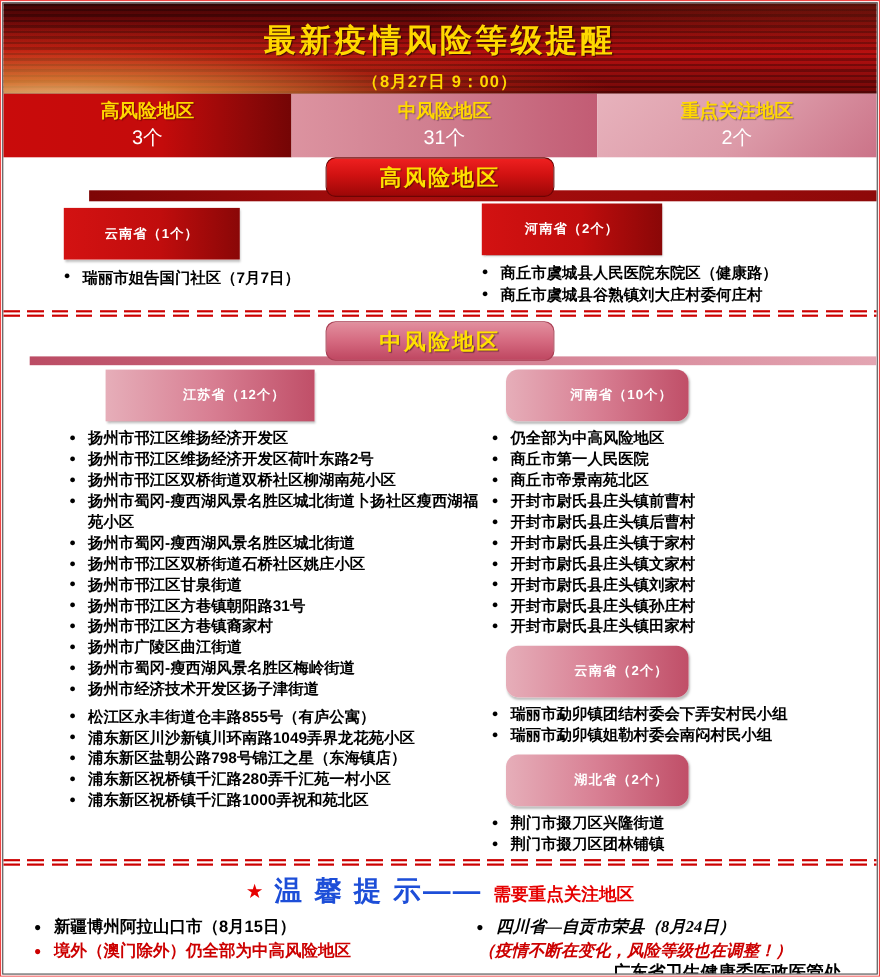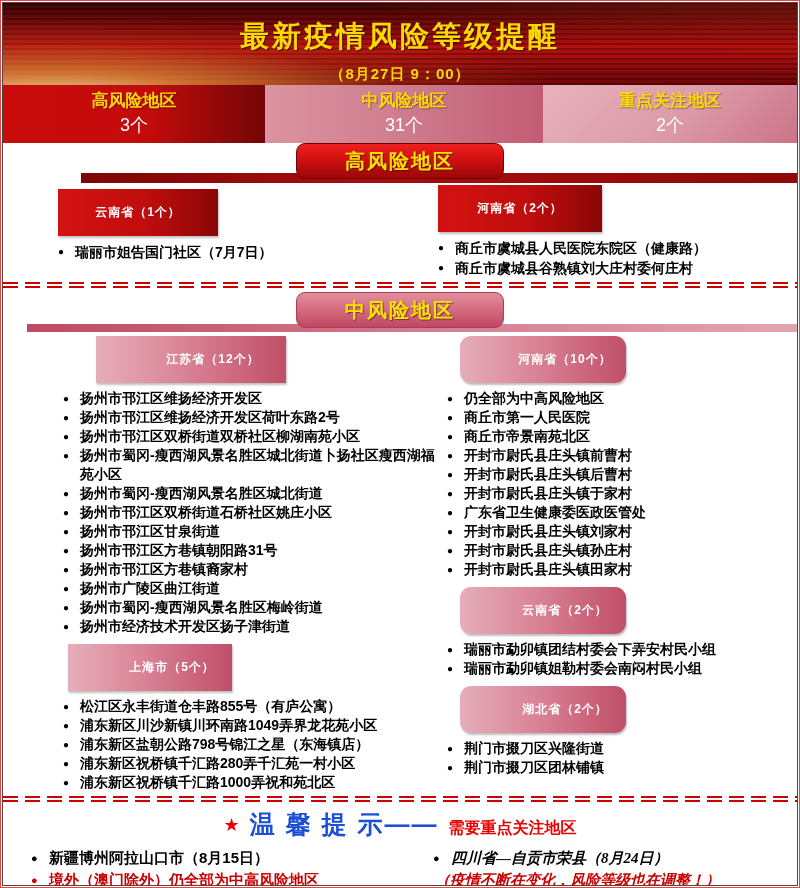--- a/index.html
+++ b/index.html
@@ -251,21 +251,20 @@
                 <span class="bullet">●</span>
                 <span class="item-text">扬州市蜀冈-瘦西湖风景名胜区梅岭街道</span>
               </li>
               <li>
                 <span class="bullet">●</span>
                 <span class="item-text">扬州市经济技术开发区扬子津街道</span>
               </li>
             </ul>
         </div>
         <div>
-          <div class="plabel pink shanghai">上海市（5个）</div>
           <ul class="items">
               <li>
                 <span class="bullet">●</span>
                 <span class="item-text">松江区永丰街道仓丰路855号（有庐公寓）</span>
               </li>
               <li>
                 <span class="bullet">●</span>
                 <span class="item-text">浦东新区川沙新镇川环南路1049弄界龙花苑小区</span>
               </li>
               <li>
@@ -306,21 +305,21 @@
               <li>
                 <span class="bullet">●</span>
                 <span class="item-text">开封市尉氏县庄头镇后曹村</span>
               </li>
               <li>
                 <span class="bullet">●</span>
                 <span class="item-text">开封市尉氏县庄头镇于家村</span>
               </li>
               <li>
                 <span class="bullet">●</span>
-                <span class="item-text">广东省卫生健康委医政医管处</span>
+                <span class="item-text">开封市尉氏县庄头镇文家村</span>
               </li>
               <li>
                 <span class="bullet">●</span>
                 <span class="item-text">开封市尉氏县庄头镇刘家村</span>
               </li>
               <li>
                 <span class="bullet">●</span>
                 <span class="item-text">开封市尉氏县庄头镇孙庄村</span>
               </li>
               <li>

